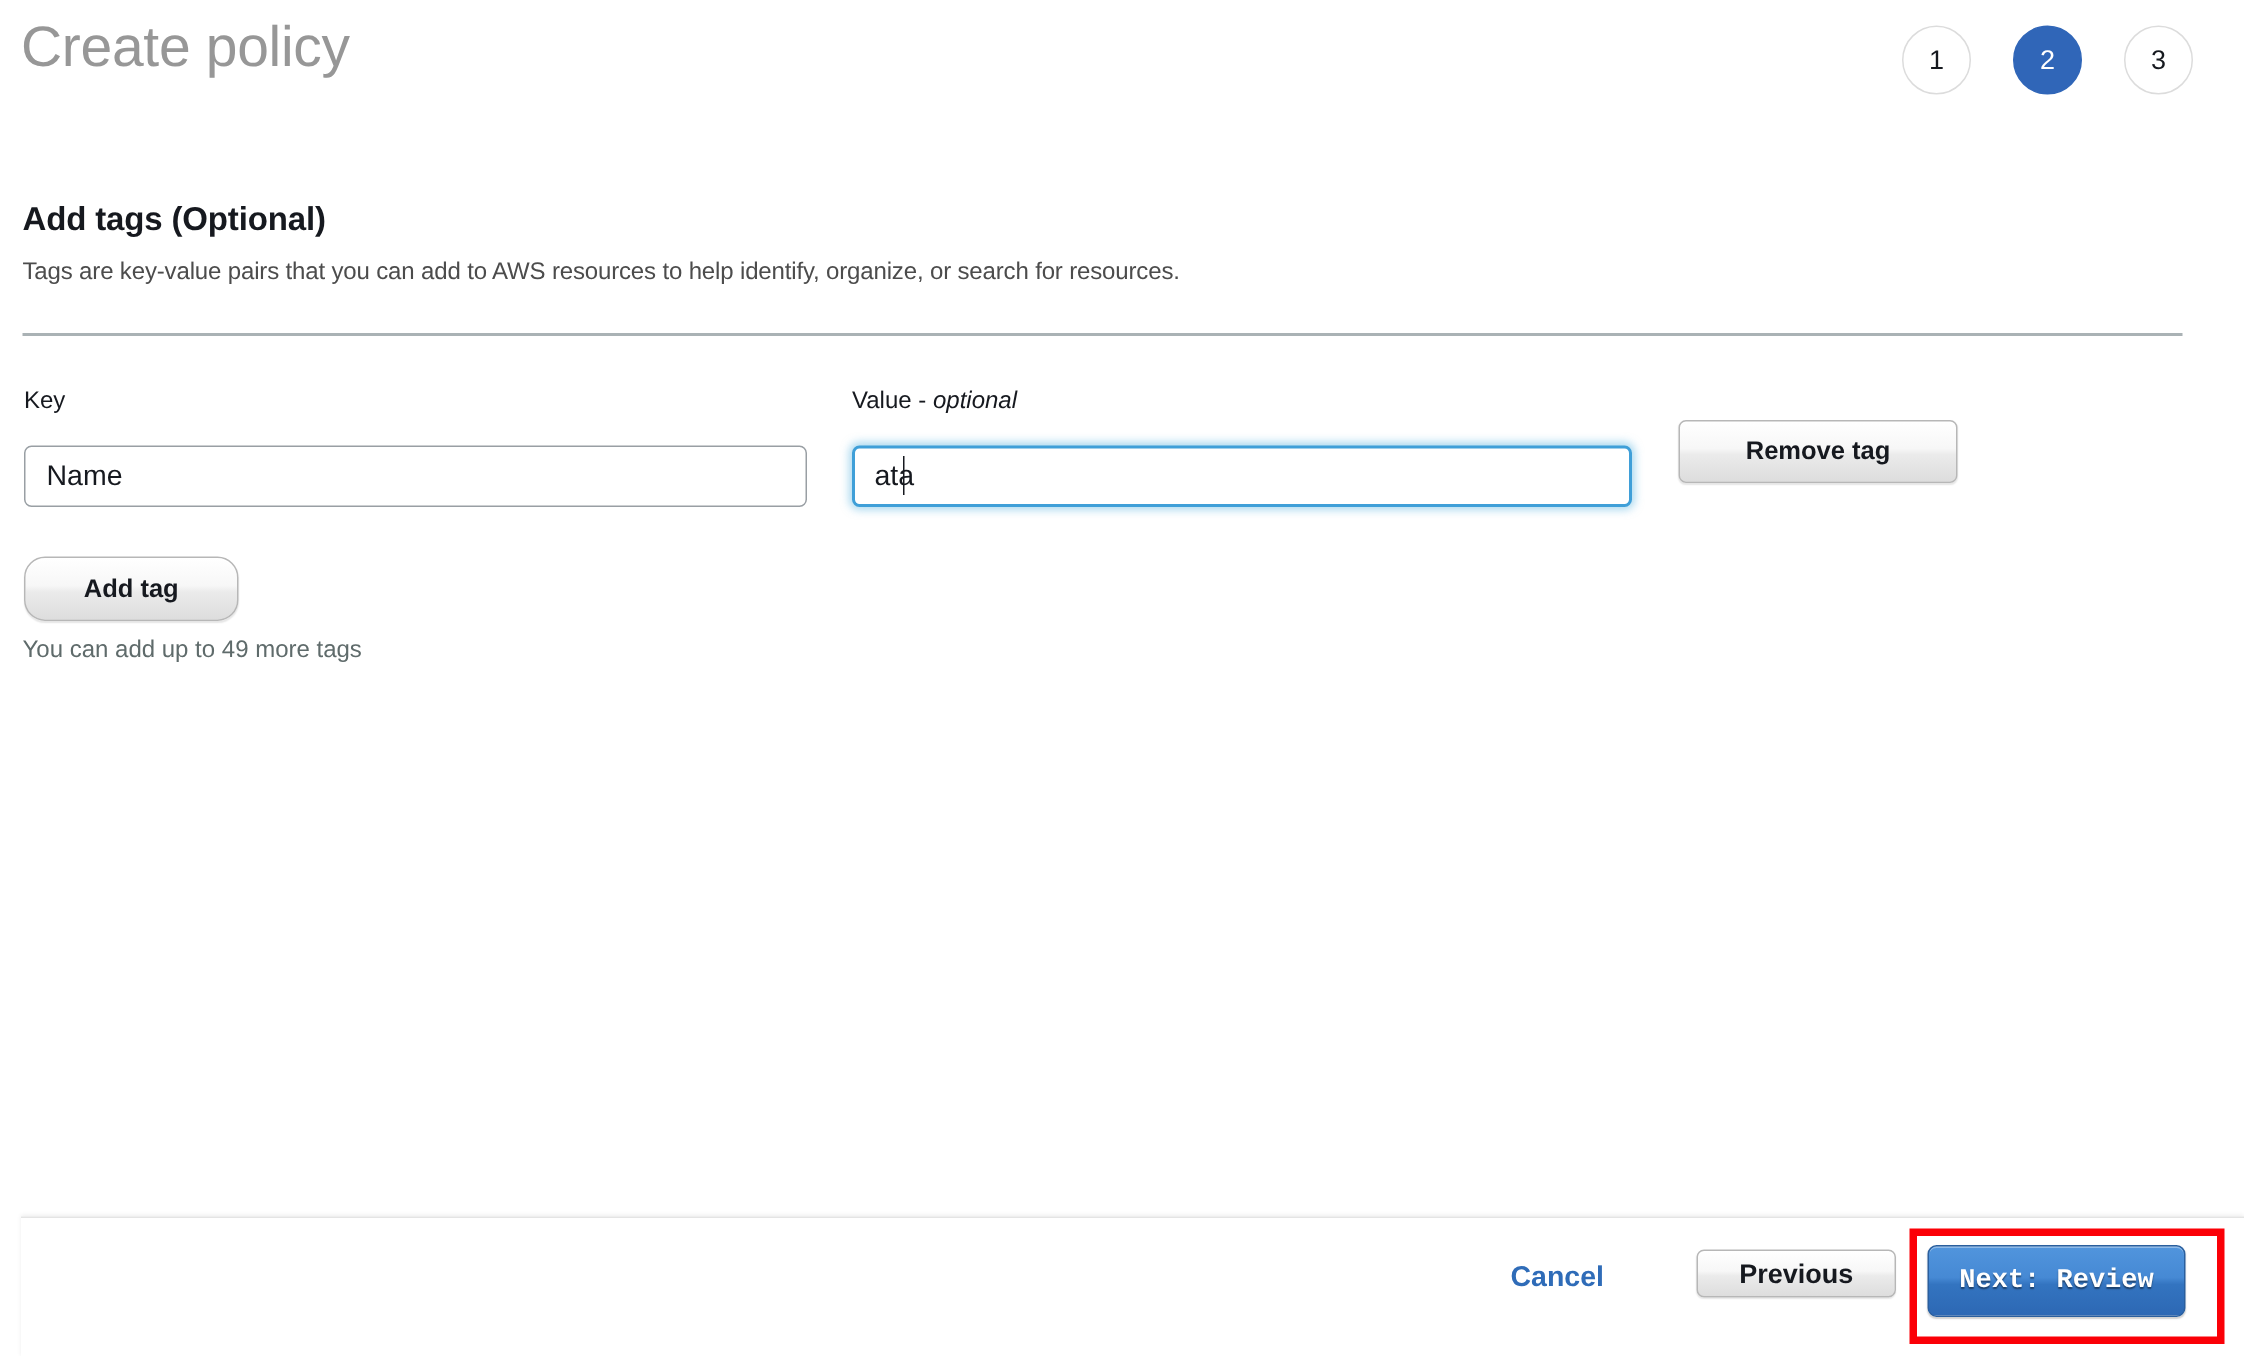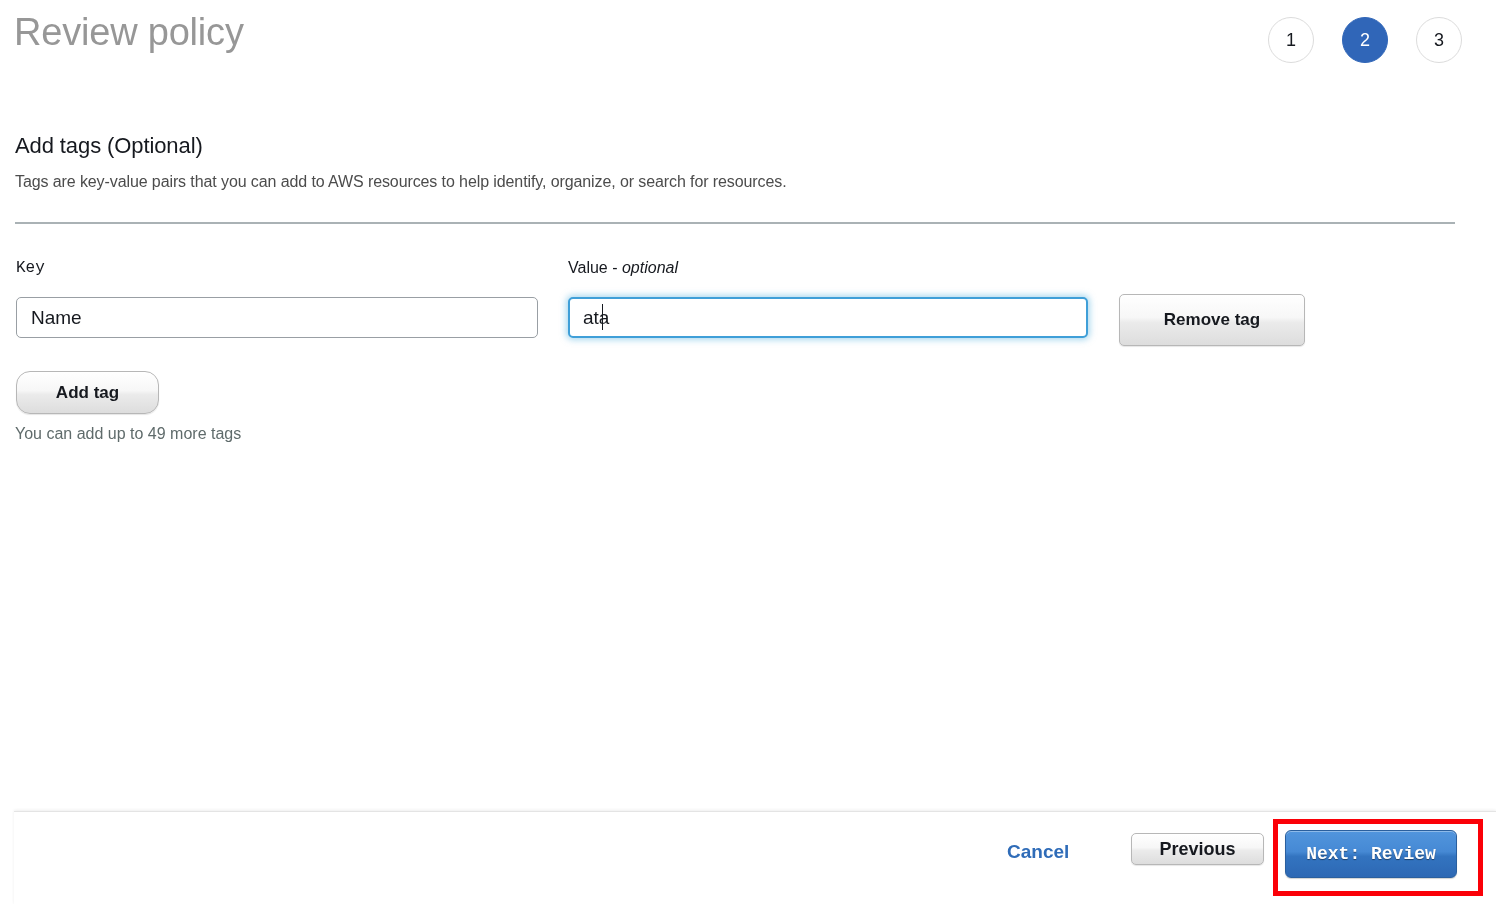--- a/index.html
+++ b/index.html
@@ -60,21 +60,21 @@
     border-color: #3066b8;
     color: #ffffff;
   }
 
   
   .section-heading {
     position: absolute;
     left: 15px;
     top: 133px;
     font-size: 22px;
-    font-weight: normal;
+    font-weight: bold;
     color: #16191f;
     letter-spacing: -0.1px;
   }
   .section-desc {
     position: absolute;
     left: 15px;
     top: 173px;
     font-size: 16px;
     color: #4c4c4c;
     letter-spacing: -0.1px;
@@ -87,21 +87,21 @@
     height: 2px;
     background: #aab2b5;
   }
 
   
   .field-label {
     position: absolute;
     font-size: 16px;
     color: #16191f;
   }
-  .label-key  { left: 16px;  top: 259px; font-family: Liberation Mono, monospace; }
+  .label-key  { left: 16px;  top: 259px; }
   .label-value{ left: 568px; top: 259px; }
   .label-value em { }
 
   .text-input {
     position: absolute;
     box-sizing: border-box;
     height: 41px;
     border-radius: 5px;
     border: 1px solid #999fa4;
     background: #ffffff;
@@ -143,23 +143,23 @@
     box-shadow: 0 1px 1px rgba(0,0,0,0.10), inset 0 1px 0 rgba(255,255,255,0.9);
     color: #16191f;
     font-family: "Liberation Sans", sans-serif;
     font-size: 17px;
     font-weight: bold;
     cursor: pointer;
     white-space: nowrap;
   }
   .btn-remove-tag {
     left: 1119px;
-    top: 294px;
+    top: 280px;
     width: 186px;
-    height: 52px;
+    height: 42px;
   }
   .btn-add-tag {
     left: 16px;
     top: 371px;
     width: 143px;
     height: 43px;
     border-radius: 14px;
   }
   .helper-text {
     position: absolute;
@@ -227,21 +227,21 @@
     height: 77px;
     border: 5px solid #fb0007;
     box-sizing: border-box;
     pointer-events: none;
   }
 </style>
 </head>
 <body>
 
 <div class="page-header">
-  <div class="page-title">Review policy</div>
+  <div class="page-title">Create policy</div>
   <div class="steps">
     <div class="step-circle">1</div>
     <div class="step-circle active">2</div>
     <div class="step-circle">3</div>
   </div>
 </div>
 
 <div class="section-heading">Add tags (Optional)</div>
 <div class="section-desc">Tags are key-value pairs that you can add to AWS resources to help identify, organize, or search for resources.</div>
 <div class="divider"></div>

